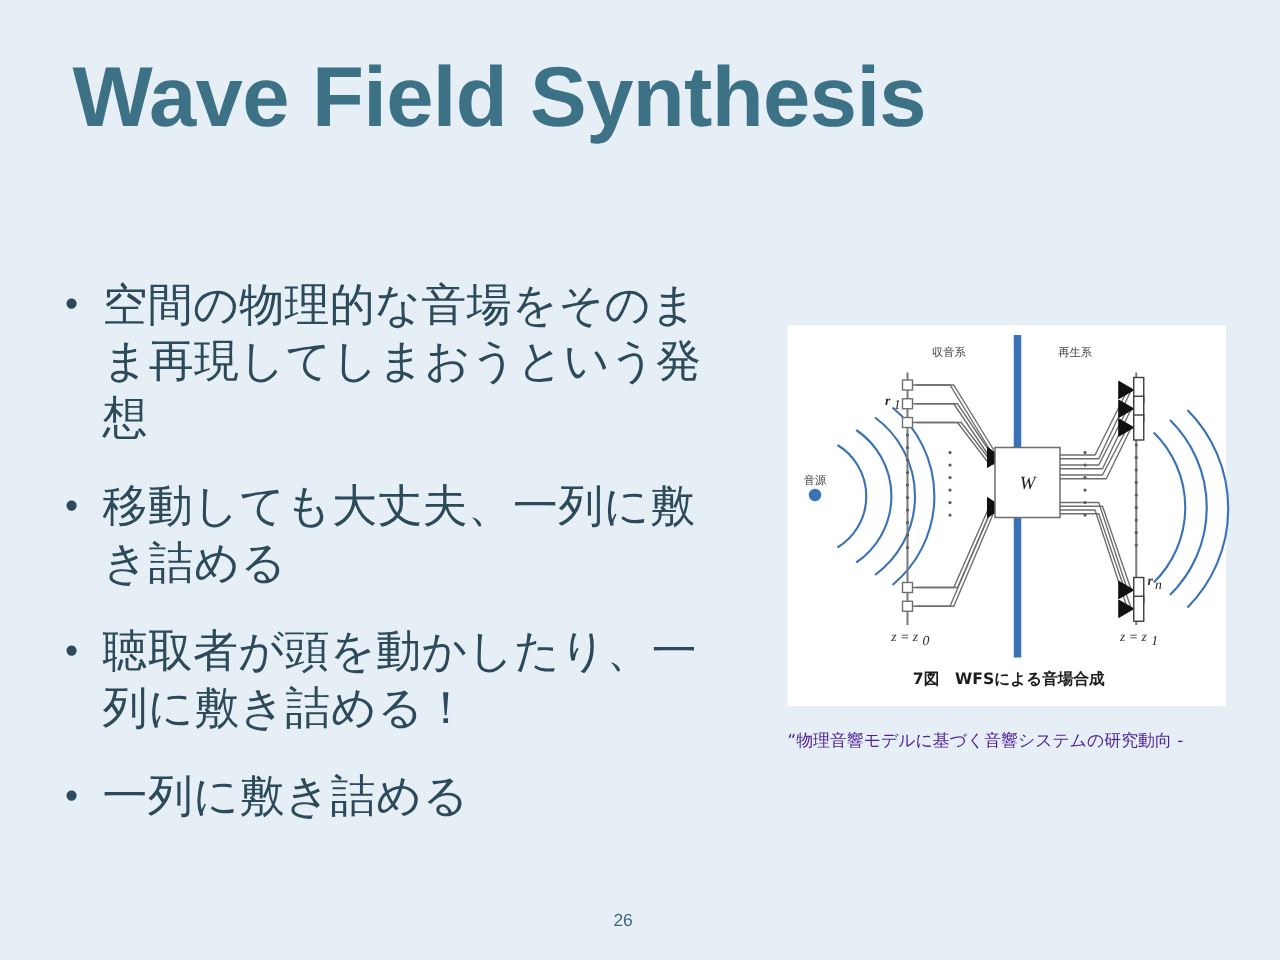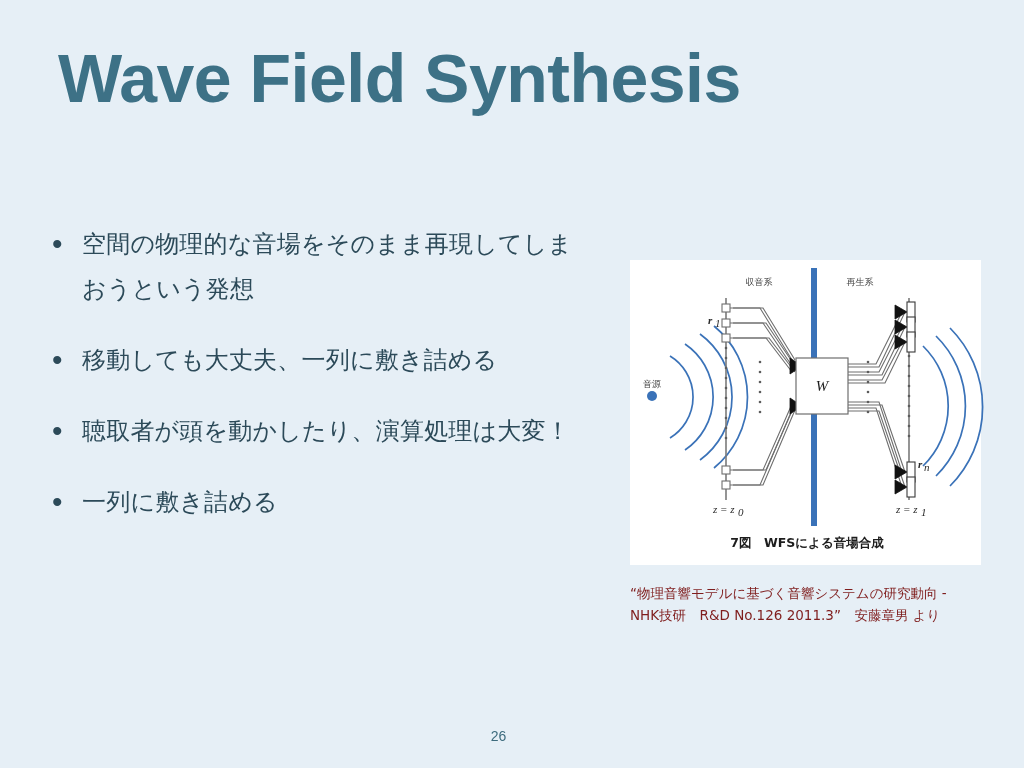--- a/index.html
+++ b/index.html
@@ -45,21 +45,21 @@
     width: 36px;
     font-size: 30px;
     line-height: 44px;
     color: #2c4a59;
     text-align: left;
     padding-left: 6px;
     box-sizing: border-box;
   }
   .bullet-text {
     flex: 1 1 auto;
-    font-size: 24px;
+    font-size: 36px;
     line-height: 45px;
     color: #2c4a59;
     font-family: "DejaVu Sans", "Liberation Sans", sans-serif;
     letter-spacing: 0.2px;
   }
 
   
   #figure-panel {
     position: absolute;
     left: 630px;
@@ -75,21 +75,21 @@
   }
 
   
   #figure-citation {
     position: absolute;
     left: 630px;
     top: 582px;
     width: 360px;
     font-size: 13.5px;
     line-height: 22px;
-    color: #7f1d1d;
+    color: #4c1d95;
     font-family: "DejaVu Sans", "Liberation Sans", sans-serif;
   }
 
   
   #page-number {
     position: absolute;
     left: 0;
     top: 728px;
     width: 997px;
     text-align: center;
@@ -143,21 +143,21 @@
     <div class="bullet-text">空間の物理的な音場をそのまま再現してしまおうという発想</div>
   </div>
 
   <div class="bullet-item">
     <div class="bullet-marker">•</div>
     <div class="bullet-text">移動しても大丈夫、一列に敷き詰める</div>
   </div>
 
   <div class="bullet-item">
     <div class="bullet-marker">•</div>
-    <div class="bullet-text">聴取者が頭を動かしたり、演算処理は大変！</div>
+    <div class="bullet-text">聴取者が頭を動かしたり、一列に敷き詰める！</div>
   </div>
 
   <div class="bullet-item">
     <div class="bullet-marker">•</div>
     <div class="bullet-text">一列に敷き詰める</div>
   </div>
 
 </div>
 
 <div id="figure-panel">
@@ -312,16 +312,15 @@
       <text class="fig-math" x="291" y="256" font-size="8">1</text>
     </g>
 
     <text class="fig-caption-text" x="177" y="287" text-anchor="middle">7図　WFSによる音場合成</text>
 
   </svg>
 </div>
 
 <div id="figure-citation">
   <div>“物理音響モデルに基づく音響システムの研究動向 -</div>
-  <div>NHK技研　R&amp;D No.126 2011.3”　安藤章男 より</div>
 </div>
 
 <div id="page-number">26</div>
 
 </body></html>

